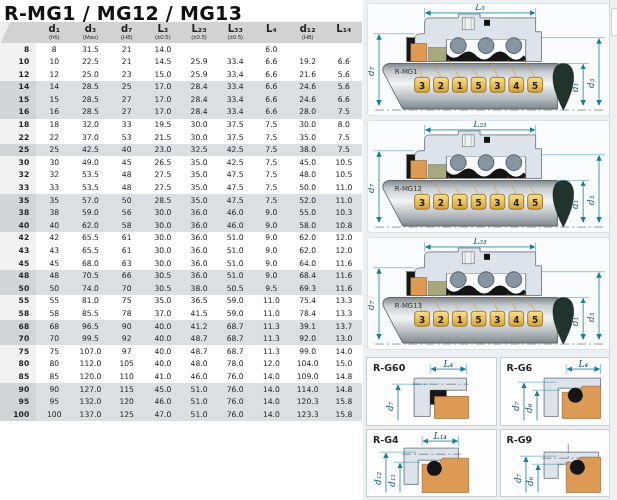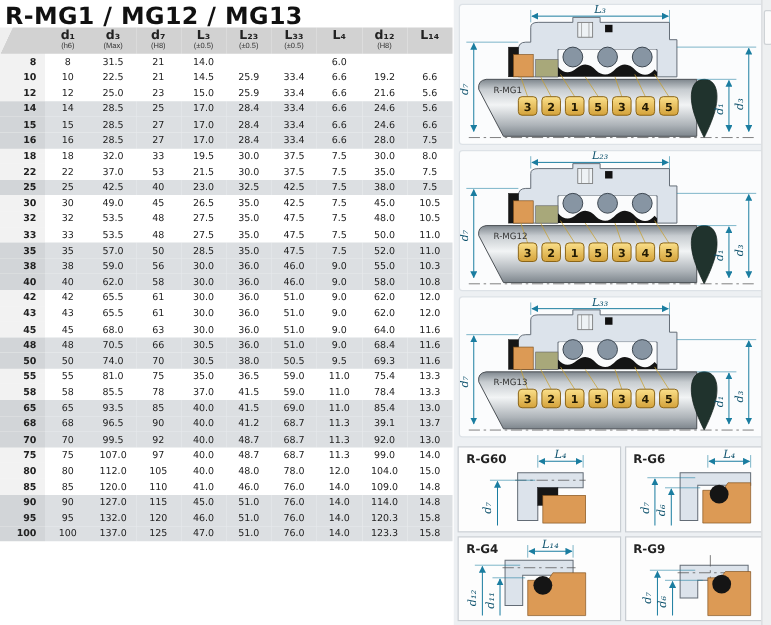--- a/index.html
+++ b/index.html
@@ -415,32 +415,20 @@
         <td>85.5</td>
         <td>78</td>
         <td>37.0</td>
         <td>41.5</td>
         <td>59.0</td>
         <td>11.0</td>
         <td>78.4</td>
         <td>13.3</td>
       </tr>
       <tr class="band">
-        <td class="size">65</td>
-        <td>65</td>
-        <td>93.5</td>
-        <td>85</td>
-        <td>40.0</td>
-        <td>41.5</td>
-        <td>69.0</td>
-        <td>11.0</td>
-        <td>85.4</td>
-        <td>13.0</td>
-      </tr>
-      <tr class="band">
         <td class="size">68</td>
         <td>68</td>
         <td>96.5</td>
         <td>90</td>
         <td>40.0</td>
         <td>41.2</td>
         <td>68.7</td>
         <td>11.3</td>
         <td>39.1</td>
         <td>13.7</td>

